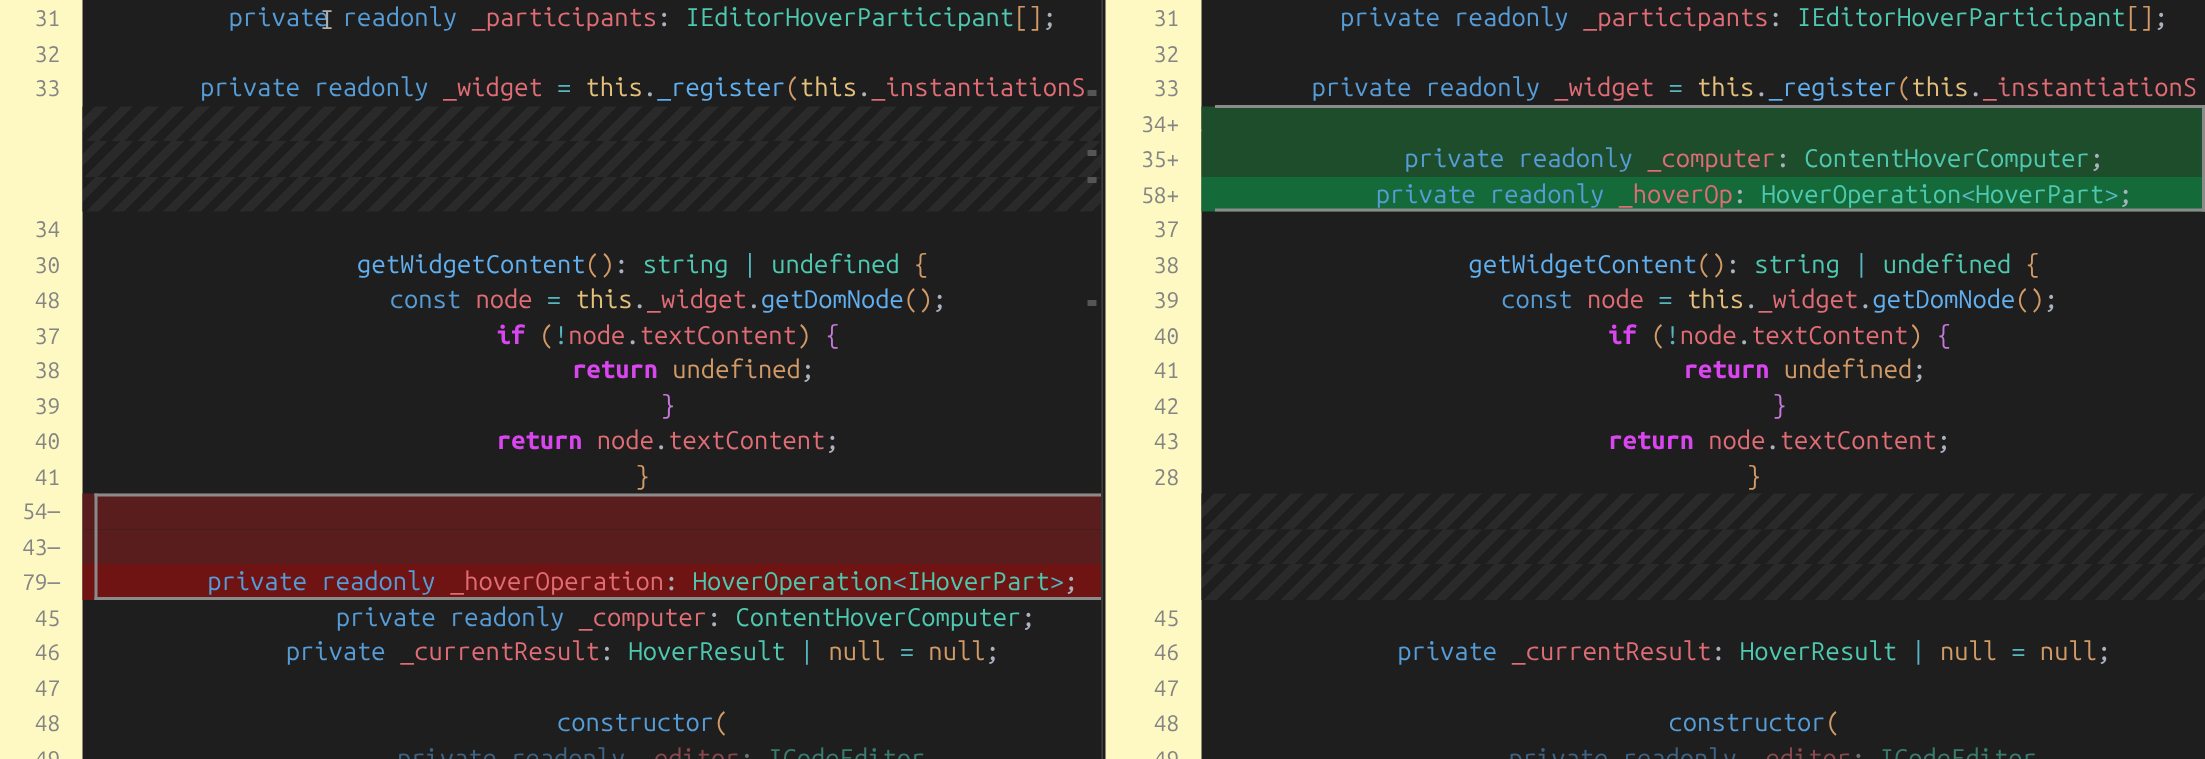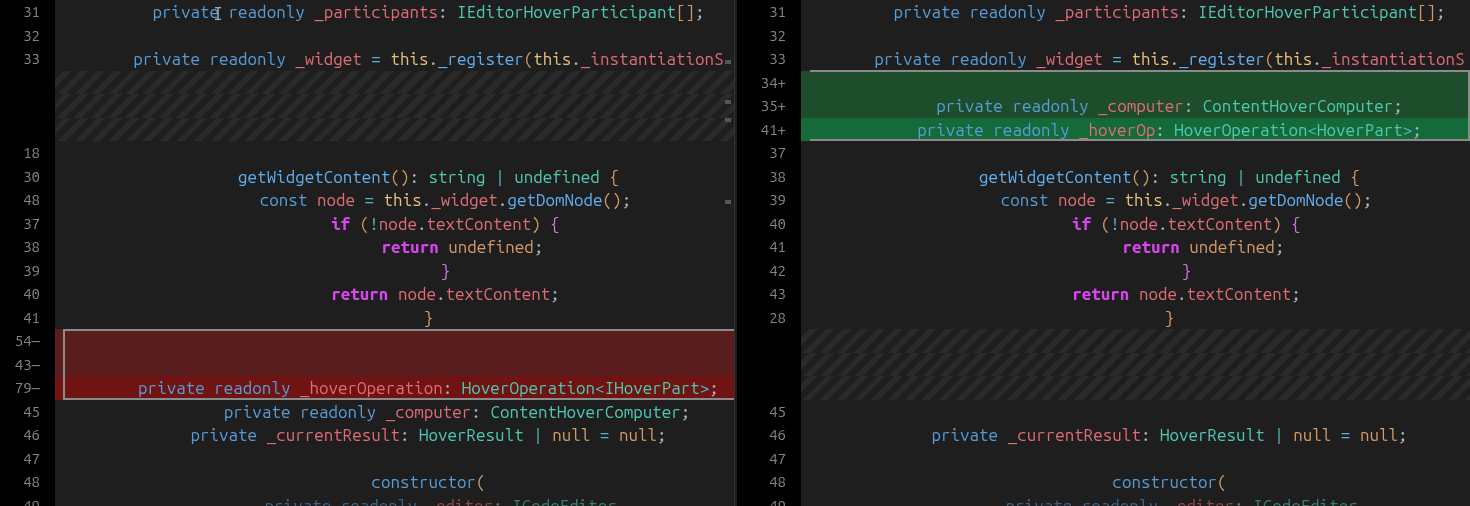--- a/index.html
+++ b/index.html
@@ -13,21 +13,21 @@
     width: 1470px;
     height: 506px;
     position: relative;
   }
   .diff-container { display: flex; width: 100%; height: 100%; }
   .pane { position: relative; overflow: hidden; }
   .pane.left  { width: 735px; border-right: 1px solid #333; }
   .pane.right { width: 735px; }
   .gutter {
     position: absolute; left: 0; top: 0; width: 55px; height: 100%;
-    background: #000000; color: #858585; text-align: right;
+    background: #fef9c3; color: #858585; text-align: right;
     font-size: 15px; user-select: none;
   }
   .gutter .gl { height: 23.5px; padding-right: 15px; white-space: pre; }
   .content {
     position: absolute; left: 55px; right: 0; top: 0;
   }
   .line { height: 23.5px; white-space: pre; padding-left: 0; text-align: center; }
   .indent1 { padding-left: 68px; }  
   .indent2 { padding-left: 102px; }
   .indent3 { padding-left: 136px; }
@@ -118,21 +118,21 @@
 <div class="diff-container">
 
   <div class="pane left">
     <div class="gutter">
       <div class="gl">31</div>
       <div class="gl">32</div>
       <div class="gl">33</div>
       <div class="gl"></div>
       <div class="gl"></div>
       <div class="gl"></div>
-      <div class="gl">18</div>
+      <div class="gl">34</div>
       <div class="gl">30</div>
       <div class="gl">48</div>
       <div class="gl">37</div>
       <div class="gl">38</div>
       <div class="gl">39</div>
       <div class="gl">40</div>
       <div class="gl">41</div>
       <div class="gl">54—</div>
       <div class="gl">43—</div>
       <div class="gl">79—</div>
@@ -188,21 +188,21 @@
   <div class="connector" style="left:762px; top:86px; width:2px; height:263px; border:none; border-left:2px solid #8b8b8b;"></div>
   <div class="connector" style="left:762px; top:347px; width:12px; height:2px; border:none; border-top:2px solid #8b8b8b;"></div>
 
   <div class="pane right">
     <div class="gutter" style="width:66px;">
       <div class="gl">31</div>
       <div class="gl">32</div>
       <div class="gl">33</div>
       <div class="gl">34+</div>
       <div class="gl">35+</div>
-      <div class="gl">41+</div>
+      <div class="gl">58+</div>
       <div class="gl">37</div>
       <div class="gl">38</div>
       <div class="gl">39</div>
       <div class="gl">40</div>
       <div class="gl">41</div>
       <div class="gl">42</div>
       <div class="gl">43</div>
       <div class="gl">28</div>
       <div class="gl"></div>
       <div class="gl"></div>

